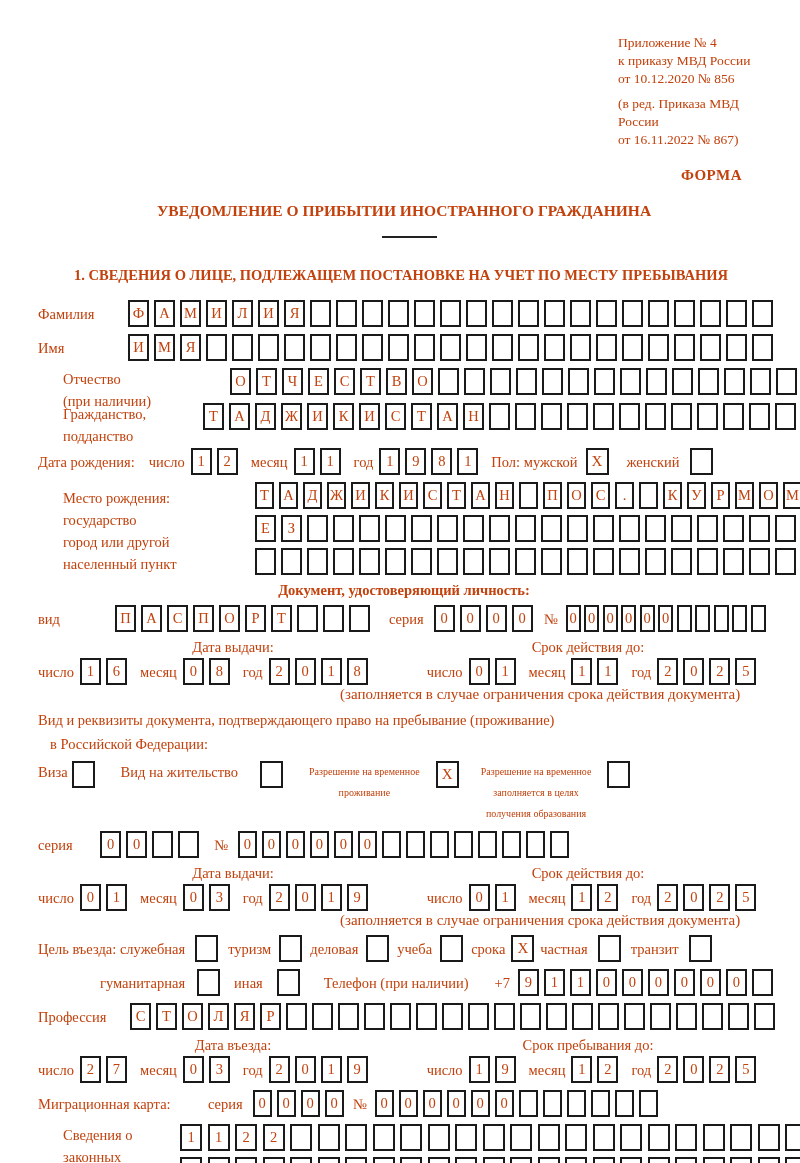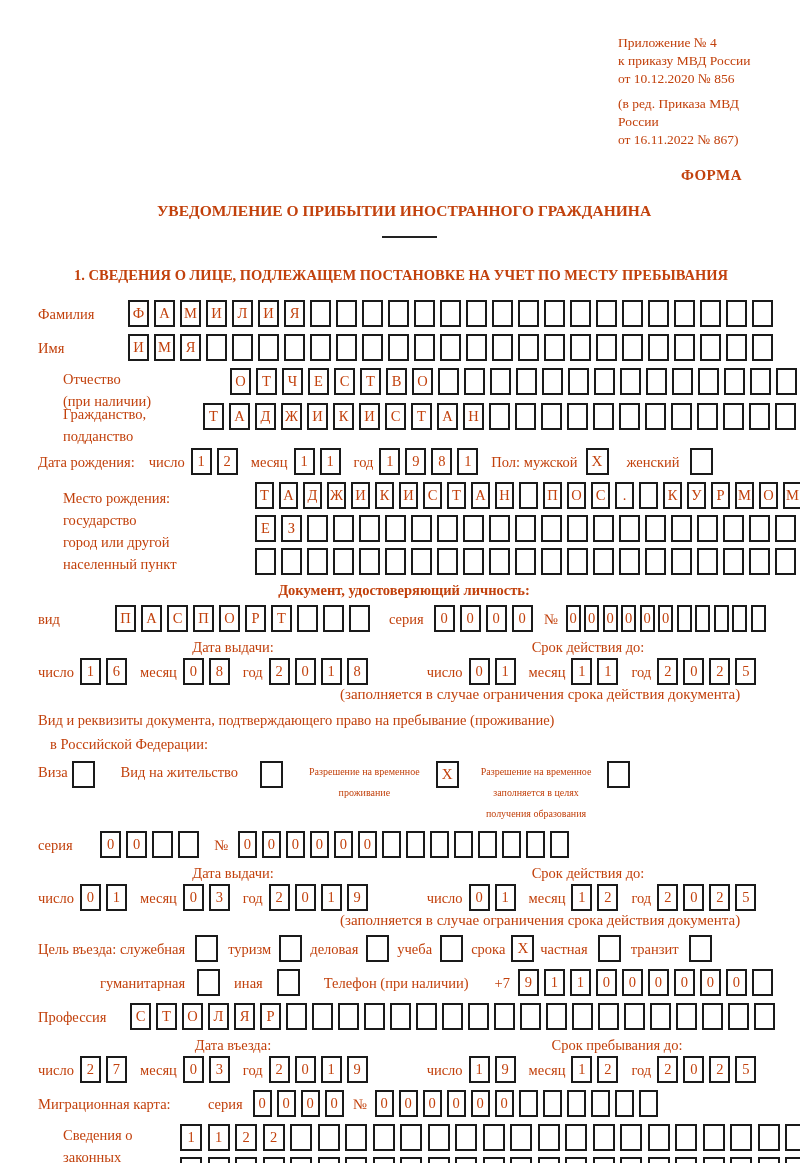--- a/index.html
+++ b/index.html
@@ -537,21 +537,21 @@
         <span class="cell"></span>
         <span class="cell"></span>
         <span class="cell"></span>
         <span class="cell"></span>
         <span class="cell"></span>
         <span class="cell"></span>
         <span class="cell"></span>
       </span>
   </div>
 
-  <div class="hdr2" style="margin-top:4px;gap:29px;">
+  <div class="hdr2" style="margin-top:4px;">
     <span style="margin-left:100px;width:190px;text-align:center;">Дата въезда:</span>
     <span style="margin-left:145px;width:230px;text-align:center;">Срок пребывания до:</span>
   </div>
   <div class="r">
     <span class="dg">
       <span class="lbl">число</span>
       <span class="cells">
           <span class="cell">2</span>
           <span class="cell">7</span>
         </span>

